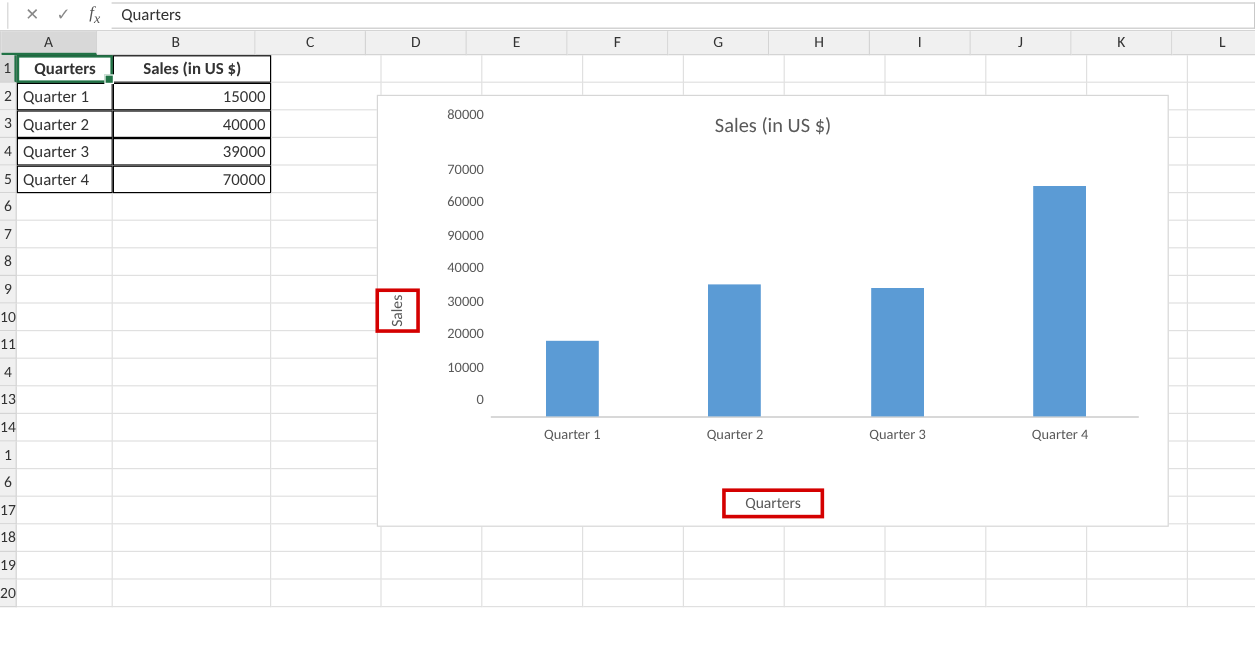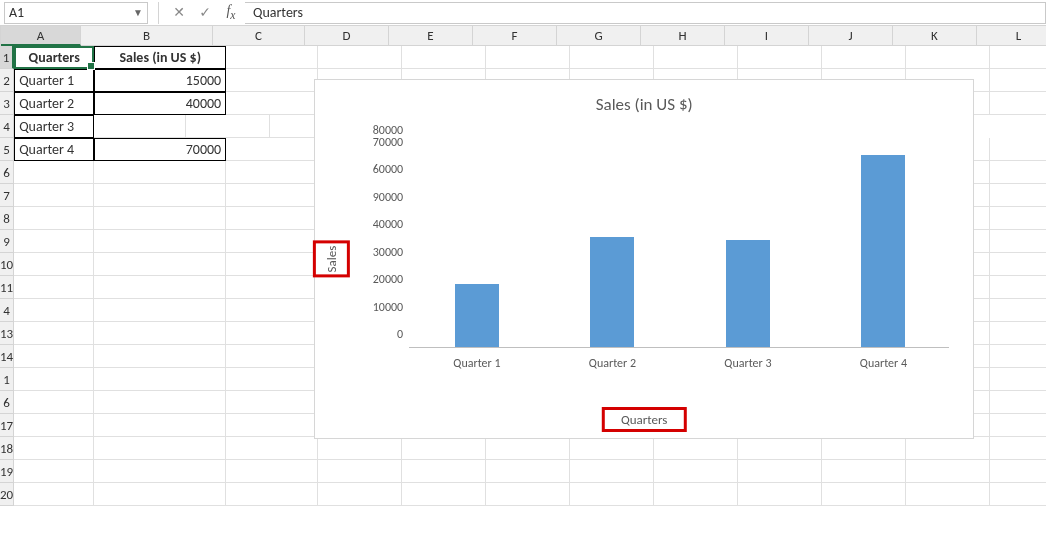--- a/index.html
+++ b/index.html
@@ -107,24 +107,20 @@
   .bar {
     position:absolute; bottom:0; width:44px; background:#5b9bd5;
   }
   .x-cats { position:absolute; left:94px; right:24px; bottom:62px; height:20px;}
   .x-cat { position:absolute; font-size:12px; color:#595959; transform:translateX(-50%);}
 </style>
 </head>
 <body>
 
 <div class="formula-bar">
-  <div class="name-box">
-    <span>A1</span>
-    <span class="dd">▼</span>
-  </div>
   <div class="fb-sep"></div>
   <div class="fb-btns">
     <span>✕</span>
     <span>✓</span>
     <span class="fx">f<sub>x</sub></span>
   </div>
   <div class="formula-input">
     <span>Quarters</span>
   </div>
 </div>
@@ -178,21 +174,21 @@
       <div class="y-axis-label">Sales</div>
       <div class="y-ticks" id="y-ticks">
           <div class="y-tick" style="bottom: 0px;">0</div>
           <div class="y-tick" style="bottom: 27.5px;">10000</div>
           <div class="y-tick" style="bottom: 55px;">20000</div>
           <div class="y-tick" style="bottom: 82.5px;">30000</div>
           <div class="y-tick" style="bottom: 110px;">40000</div>
           <div class="y-tick" style="bottom: 137.5px;">90000</div>
           <div class="y-tick" style="bottom: 165px;">60000</div>
           <div class="y-tick" style="bottom: 192.5px;">70000</div>
-          <div class="y-tick" style="bottom: 204px;">80000</div>
+          <div class="y-tick" style="bottom: 238px;">80000</div>
         </div>
       <div class="plot" id="plot">
           <div class="bar" style="left: 45.75px; height: 63.25px; background: rgb(91, 155, 213);"></div>
           <div class="bar" style="left: 181.25px; height: 110px; background: rgb(91, 155, 213);"></div>
           <div class="bar" style="left: 316.75px; height: 107.25px; background: rgb(91, 155, 213);"></div>
           <div class="bar" style="left: 452.25px; height: 192.5px; background: rgb(91, 155, 213);"></div>
         </div>
       <div class="x-cats" id="x-cats">
           <div class="x-cat" style="left: 67.75px;">Quarter 1</div>
           <div class="x-cat" style="left: 203.25px;">Quarter 2</div>
@@ -238,20 +234,21 @@
         <div class="cell" style="width: 84px;"></div>
         <div class="cell" style="width: 84px;"></div>
         <div class="cell" style="width: 84px;"></div>
         <div class="cell" style="width: 84px;"></div>
         <div class="cell" style="width: 84px;"></div>
         <div class="cell" style="width: 84px;"></div>
         <div class="cell" style="width: 84px;"></div>
       </div>
       <div class="row">
         <div class="cell bordered" style="width: 80px;">Quarter 3</div>
+        <div class="cell bordered right" style="width: 132px;">39000</div>
         <div class="cell" style="width: 92px;"></div>
         <div class="cell" style="width: 84px;"></div>
         <div class="cell" style="width: 84px;"></div>
         <div class="cell" style="width: 84px;"></div>
         <div class="cell" style="width: 84px;"></div>
         <div class="cell" style="width: 84px;"></div>
         <div class="cell" style="width: 84px;"></div>
         <div class="cell" style="width: 84px;"></div>
         <div class="cell" style="width: 84px;"></div>
         <div class="cell" style="width: 84px;"></div>

